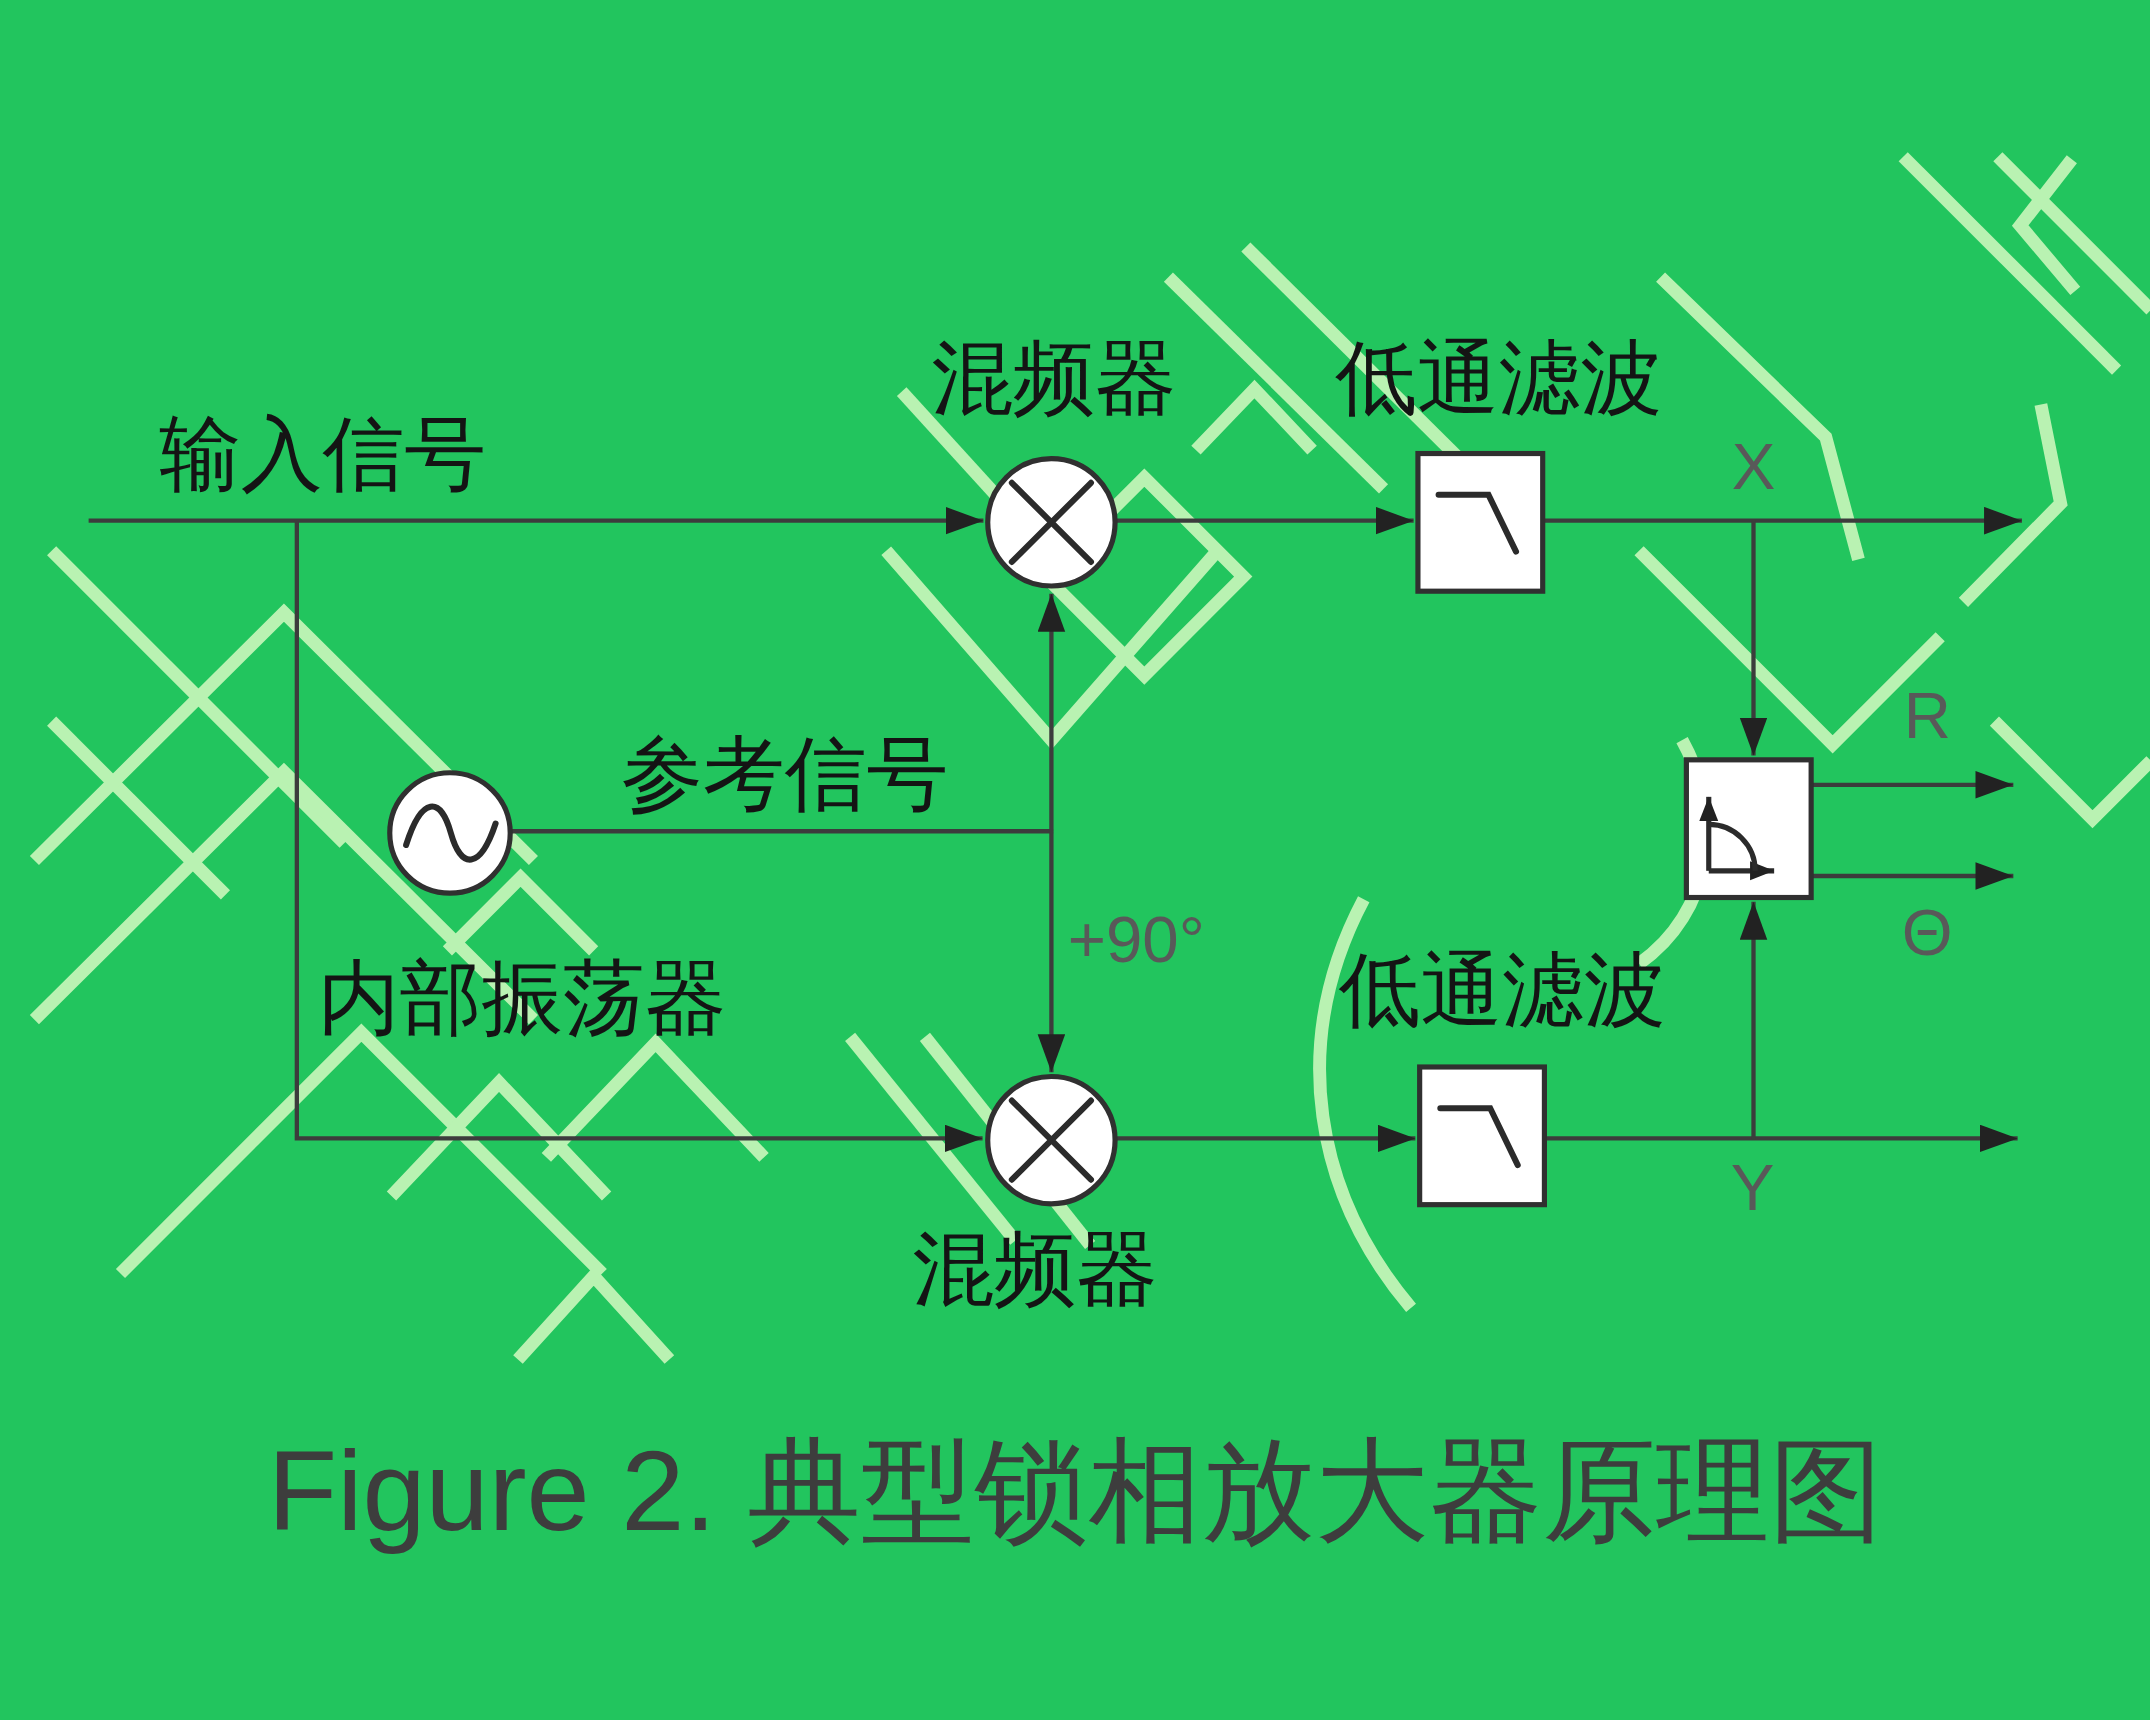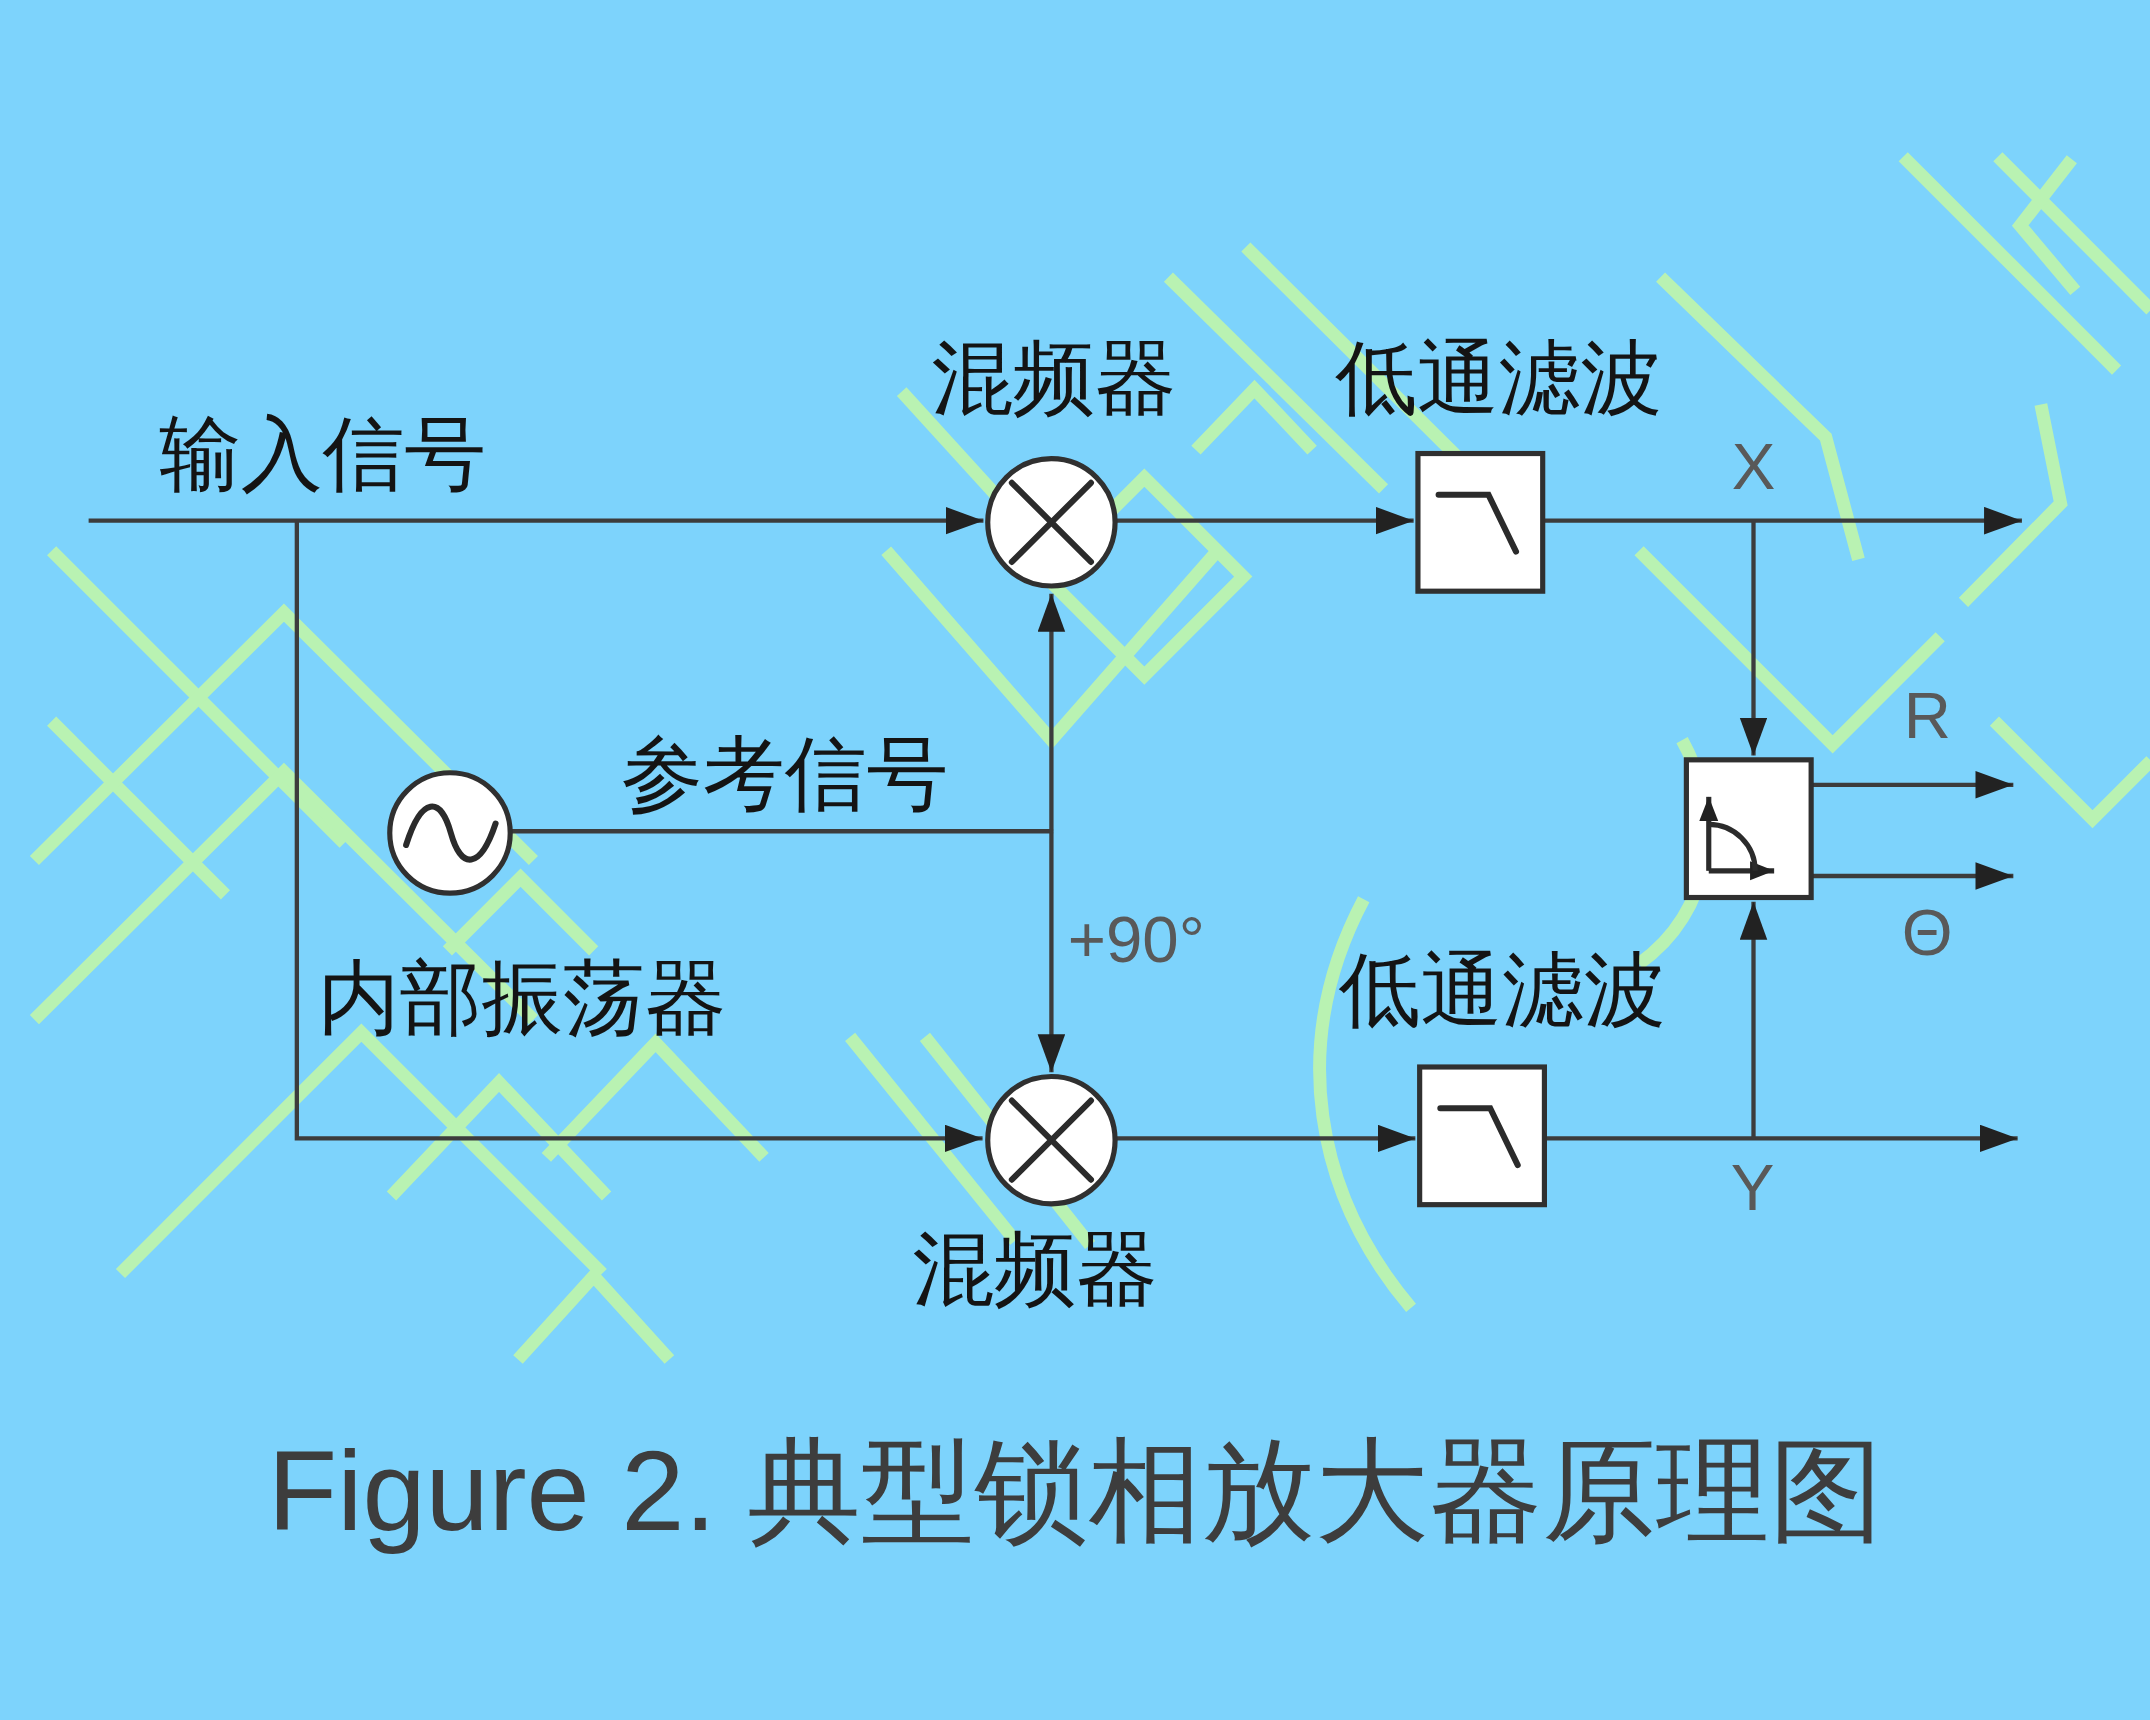--- a/index.html
+++ b/index.html
@@ -1,20 +1,20 @@
 <!DOCTYPE html>
 <html style="font-size:13.8px"><head>
 <meta charset="utf-8">
 <style>
   html,body{margin:0;padding:0;background:#ffffff;}
   .canvas{
     position:relative;
     width:2151px;
     height:1721px;
-    background:#7dd3fc;
+    background:#22c55e;
     overflow:hidden;
     font-family:"Liberation Sans", sans-serif;
   }
   svg{display:block;width:100%;height:100%;}
   text{
     font-family:"Liberation Sans", sans-serif;
   }
   .cjk-label{font-size:95px;}
   .sym-label{font-size:76px;}
   .caption-text{font-size:132px;}

